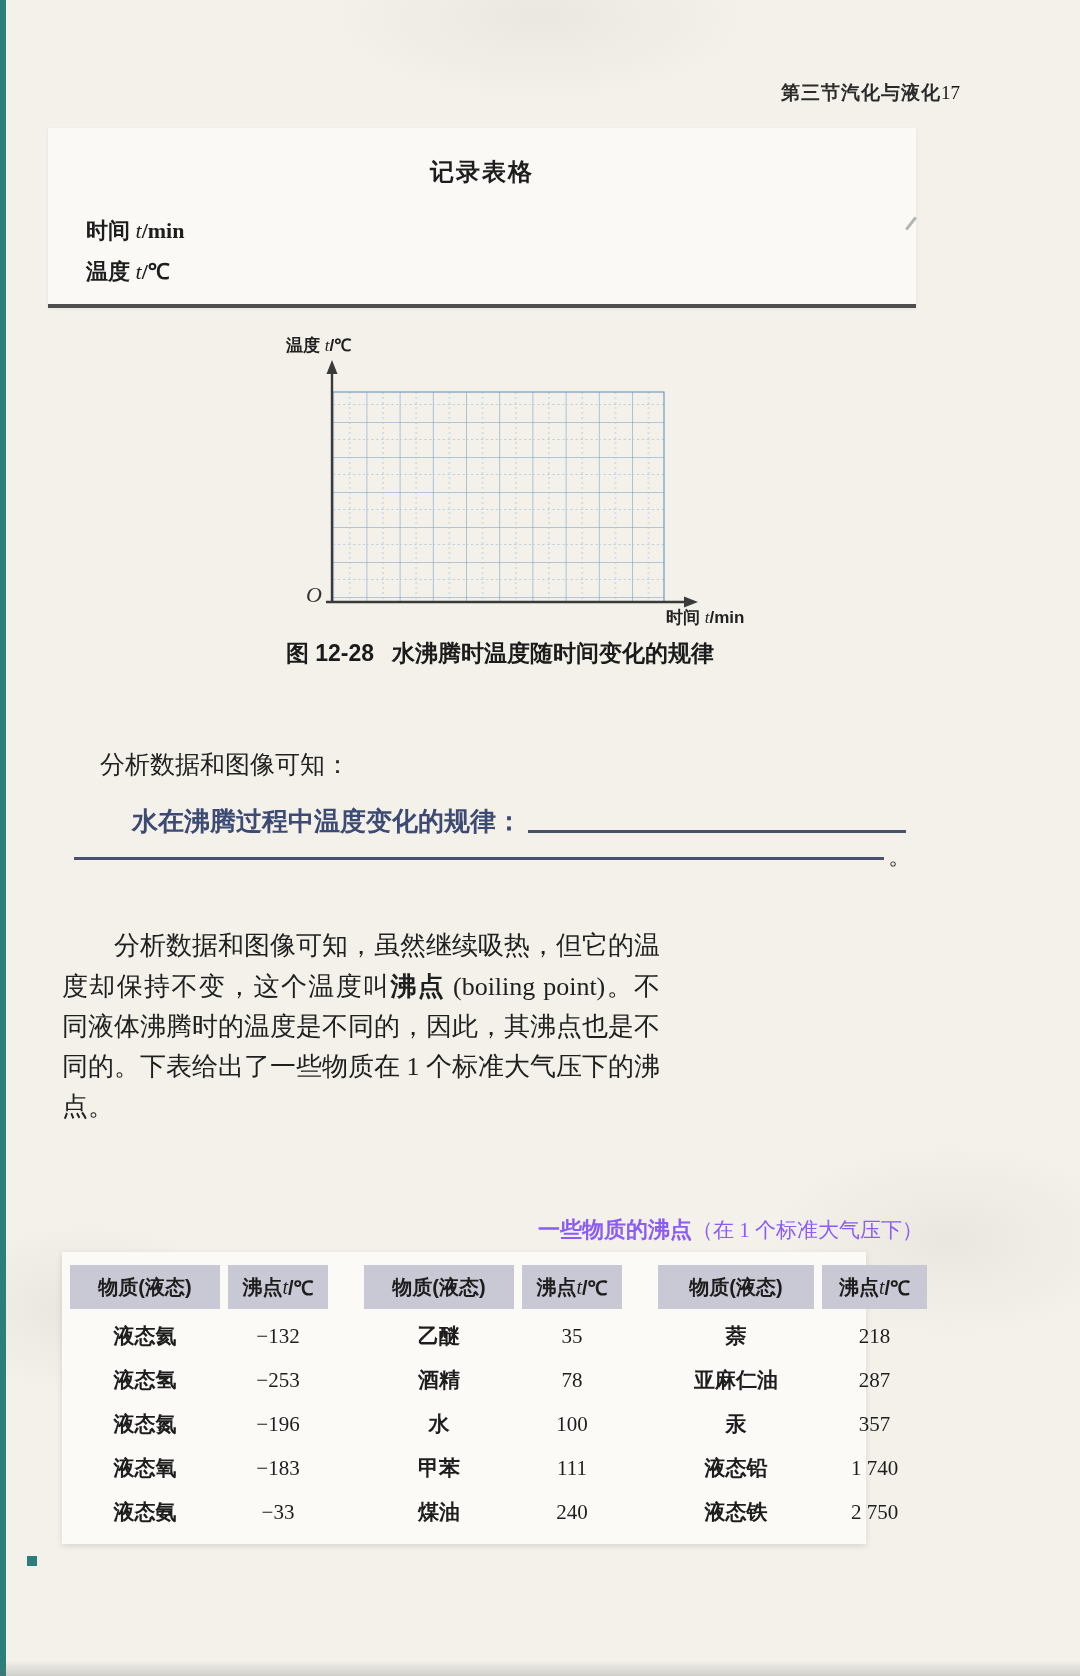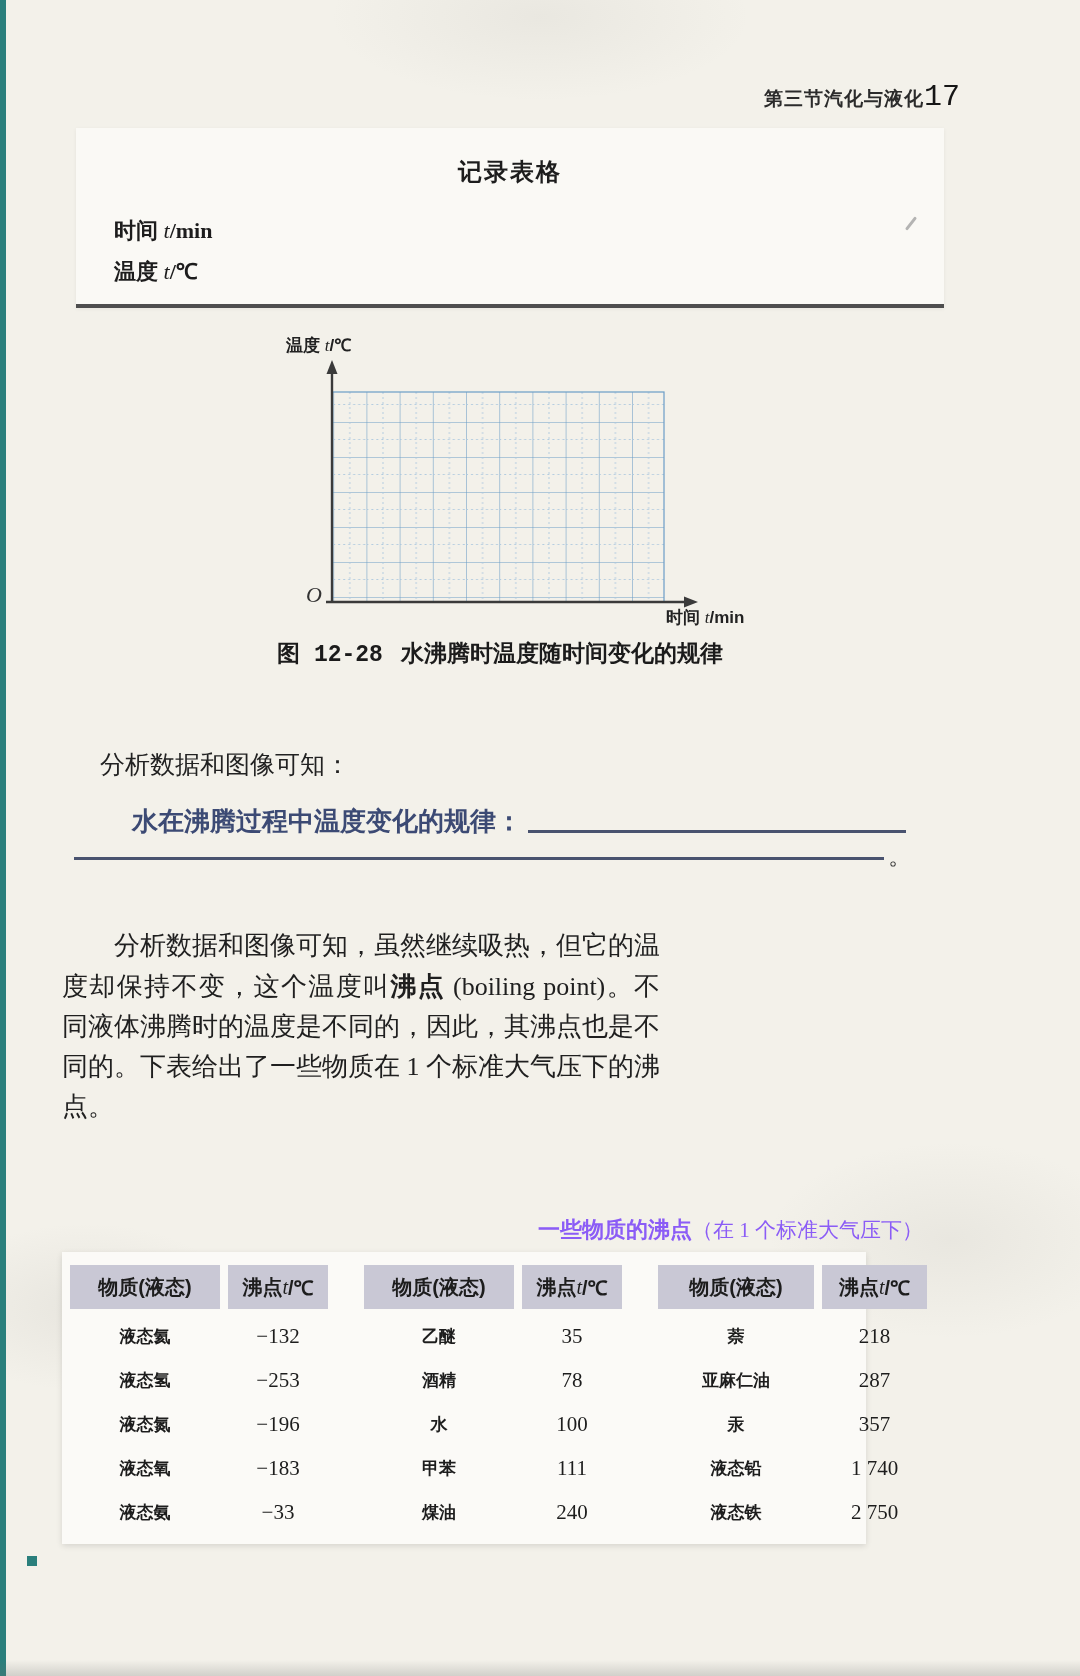--- a/index.html
+++ b/index.html
@@ -20,41 +20,41 @@
   .sans{ font-family:"Liberation Sans", sans-serif; }
   .tvar{ font-family:"Liberation Serif", serif; font-style:italic; font-weight:normal; }
 
   
   .spine{ left:0; top:0; width:6px; height:1676px; background:#2a7f7c; }
   .bullet{ left:27px; top:1556px; width:10px; height:10px; background:#2a7f7c; }
 
   
   .runhead{ left:620px; top:80px; width:340px; display:flex; justify-content:flex-end; align-items:baseline; }
   .runhead .sec, .runhead .chap{ font-family:"Liberation Sans", sans-serif; font-weight:bold; font-size:19px; color:#2b2b2b; letter-spacing:1px;}
-  .runhead .pnum{ font-size:30px; color:#161616; font-family:Liberation Mono, monospace; }
-
-  
-  .record{ left:76px; top:128px; width:868px; height:180px; background:#faf9f5;
+  .runhead .pnum{ font-size:19px; color:#161616; font-family:Liberation Serif, serif; }
+
+  
+  .record{ left:48px; top:128px; width:868px; height:180px; background:#faf9f5;
            border-bottom:4px solid #4e4e4e; box-shadow:0 1px 4px rgba(0,0,0,.06); }
   .record .rt-title{ position:absolute; left:0; top:28px; width:100%; text-align:center;
            font-family:"Liberation Sans", sans-serif; font-weight:bold; font-size:24px; color:#1d1d1d; letter-spacing:2px;}
   .rec-row{ position:absolute; left:38px; font-weight:bold; font-size:22px; color:#1d1d1d;}
   .rec-row.r1{ top:88px; }
   .rec-row.r2{ top:127px; }
   .penmark{ left:903px; top:222px; width:16px; height:3px; background:#8f8f8f; transform:rotate(-52deg); border-radius:2px; opacity:.65;}
 
   
   .ylabel{ left:286px; top:333px; font-size:17px; font-weight:bold; color:#222;}
   .xlabel{ left:666px; top:606px; font-size:17px; font-weight:bold; color:#222;}
   .origin{ left:306px; top:582px; font-size:22px; font-style:italic; color:#333;}
   .chart-svg{ left:300px; top:352px; }
 
   
   .caption{ left:100px; top:638px; width:800px; text-align:center;
-            font-family:Liberation Mono, monospace; font-weight:bold; font-size:23px; color:#1b1b1b;}
+            font-family:Liberation Sans, sans-serif; font-weight:bold; font-size:23px; color:#1b1b1b;}
   .caption .num{ margin-right:18px; }
 
   
   .analysis{ left:100px; top:748px; font-size:25px; color:#222; }
   .blank1{ left:132px; top:804px; width:774px; display:flex; align-items:flex-end; }
   .blank1 .lbl{ font-family:"Liberation Sans", sans-serif; font-weight:bold; font-size:26px; color:#3c4a74; white-space:nowrap;}
   .blank1 .line{ flex:1; border-bottom:3px solid #49536f; margin:0 0 6px 6px; height:10px;}
   .blank2{ left:74px; top:844px; width:838px; display:flex; align-items:flex-end;}
   .blank2 .line{ flex:1; border-bottom:3px solid #49536f; margin:0 4px 8px 0; height:10px;}
   .blank2 .period{ font-size:24px; color:#333; line-height:1;}
@@ -70,21 +70,21 @@
   .btitle .tb{ font-family:"Liberation Sans", sans-serif; font-weight:bold; font-size:22px;}
   .btitle .tn{ font-size:21px; }
   .bpanel{ left:62px; top:1252px; width:804px; height:292px; background:#fbfaf7;
            box-shadow:0 2px 6px rgba(0,0,0,.12); }
   .bgrid{ margin:8px; display:grid;
           grid-template-columns:150px 100px 20px 150px 100px 20px 156px 105px;
           column-gap:8px; grid-template-rows:54px repeat(5,44px);
           align-items:center; }
   .hc{ background:#c9c8d5; height:44px; display:flex; align-items:center; justify-content:center;
        font-family:"Liberation Sans", sans-serif; font-weight:bold; font-size:20px; color:#1d1d1d;}
-  .sc{ text-align:center; font-family:"Liberation Sans", sans-serif; font-weight:bold; font-size:17px; color:#1d1d1d;}
+  .sc{ text-align:center; font-family:"Liberation Sans", sans-serif; font-weight:bold; font-size:21px; color:#1d1d1d;}
   .nc{ text-align:center; font-size:21px; color:#1d1d1d;}
   .sp{ }
 
   
   .bshade{ left:0; bottom:0; width:1080px; height:16px;
            background:linear-gradient(to top, rgba(110,110,108,.25), transparent); }
 </style>
 </head>
 <body>
 

